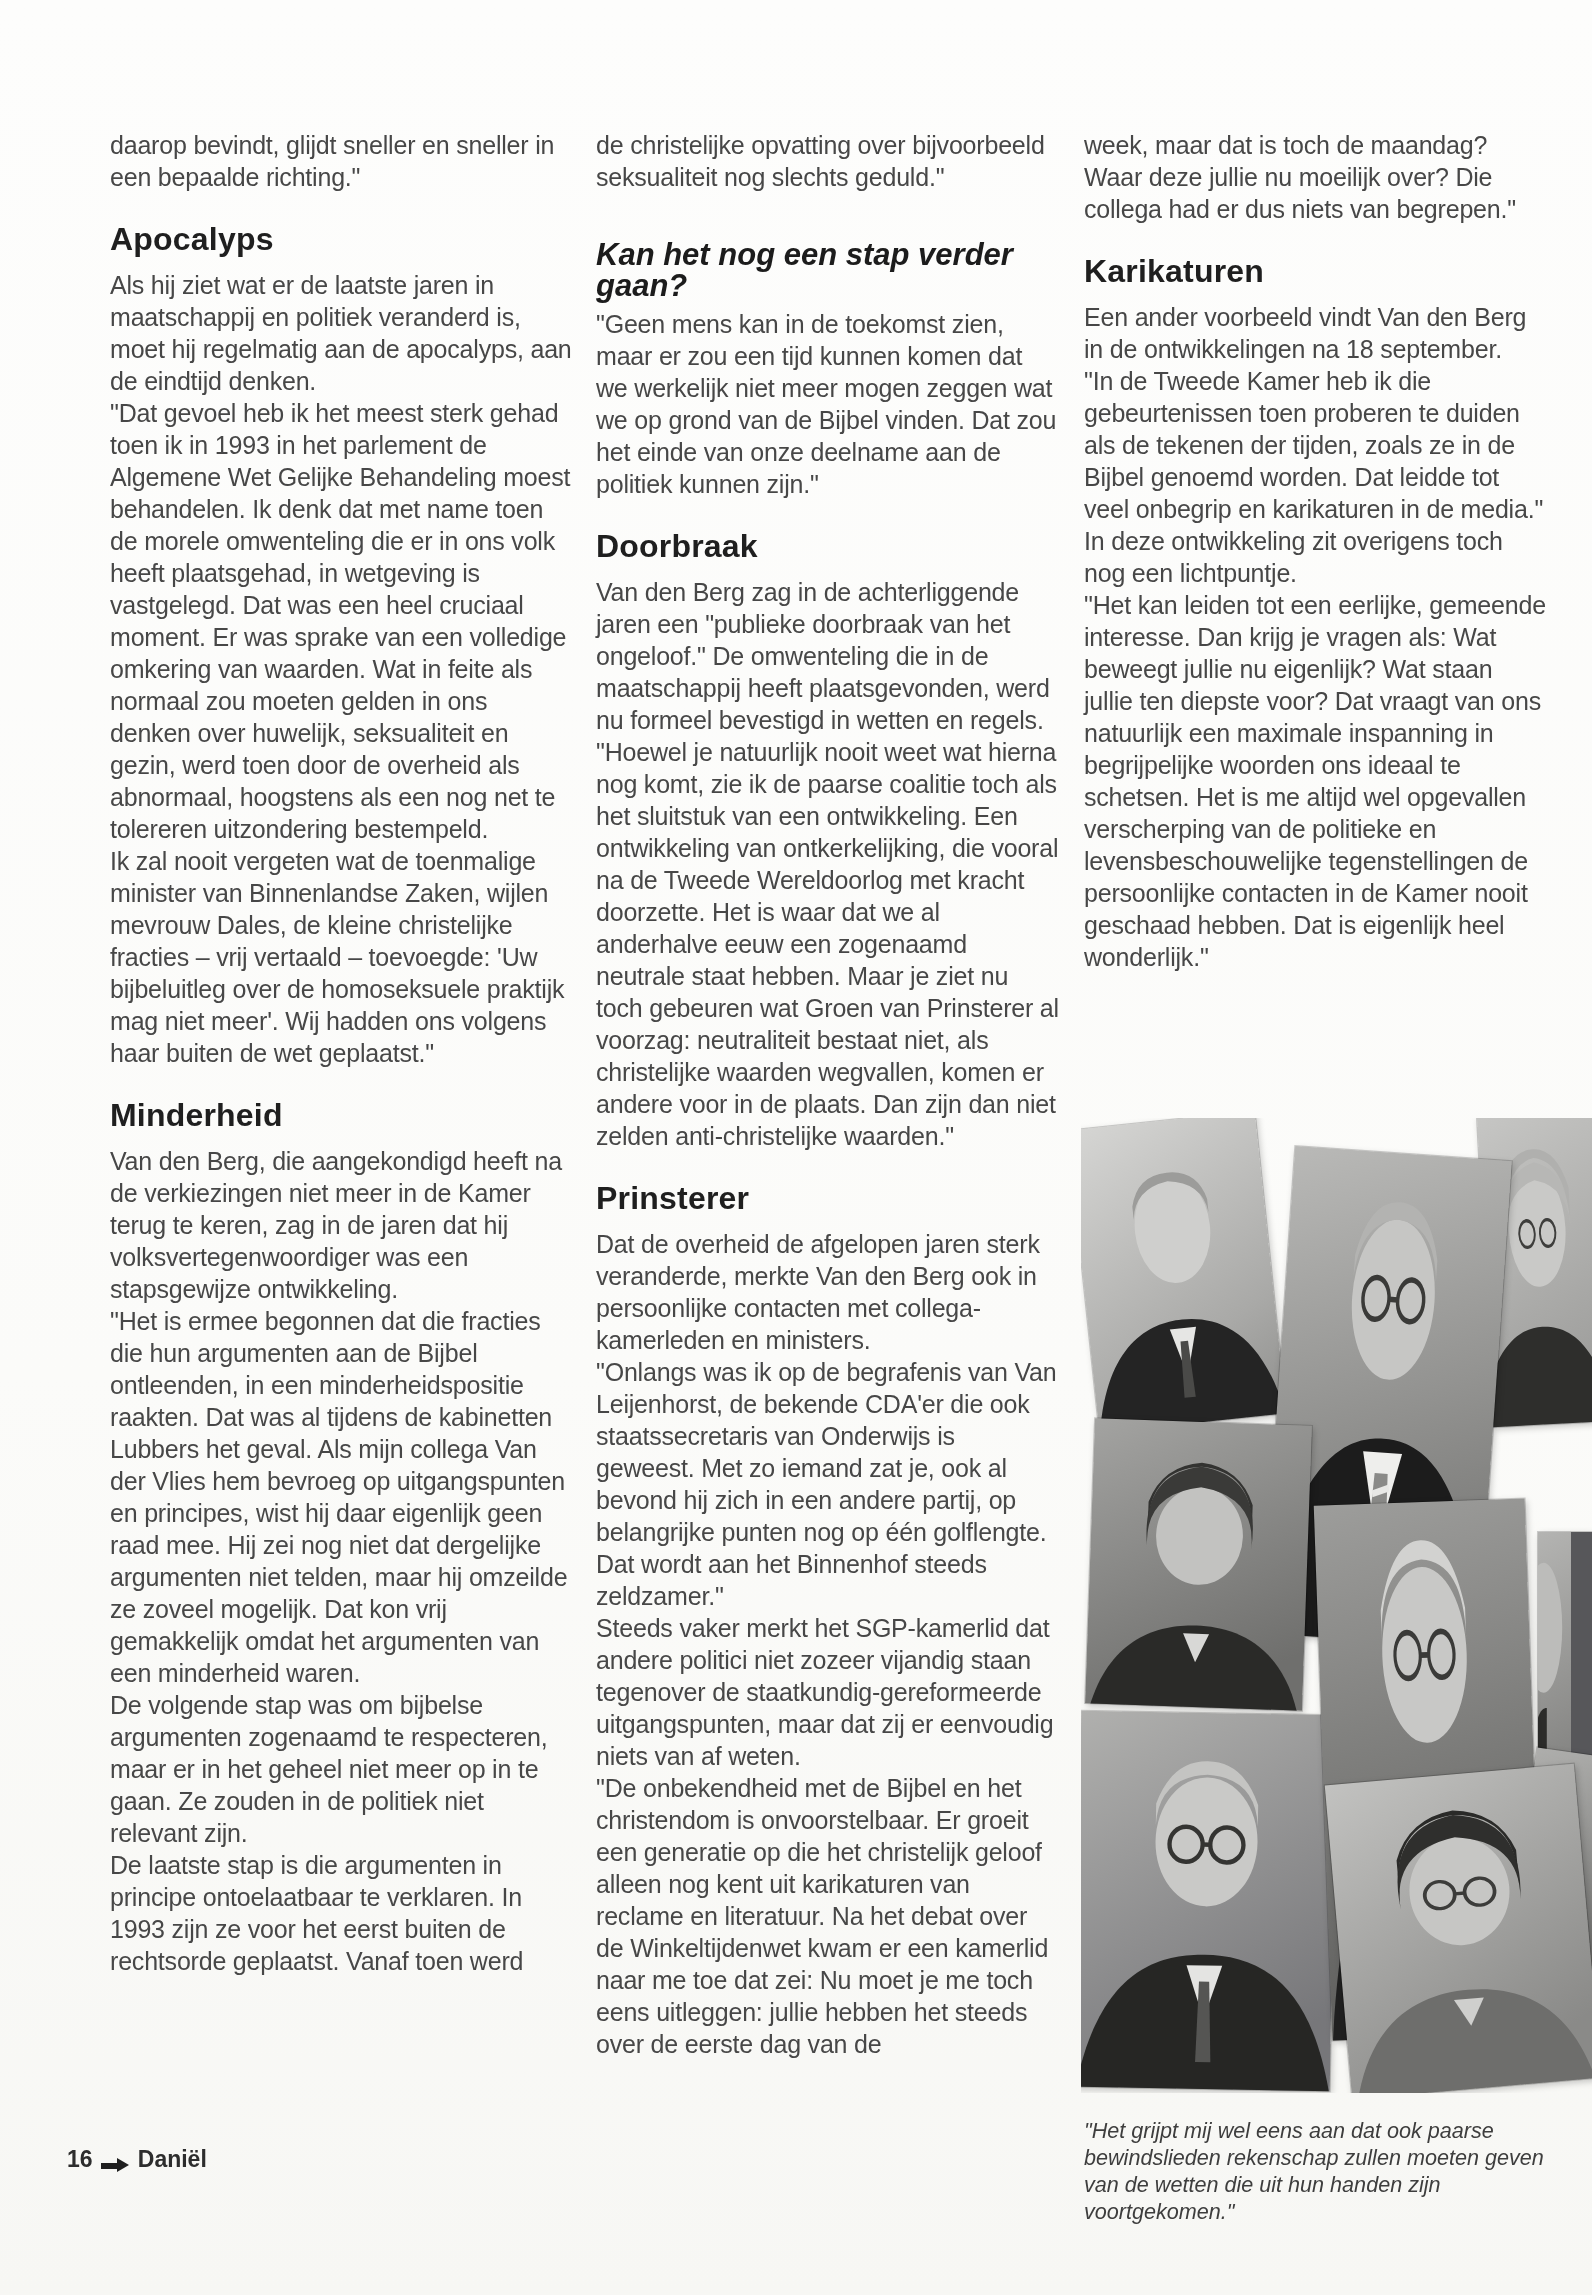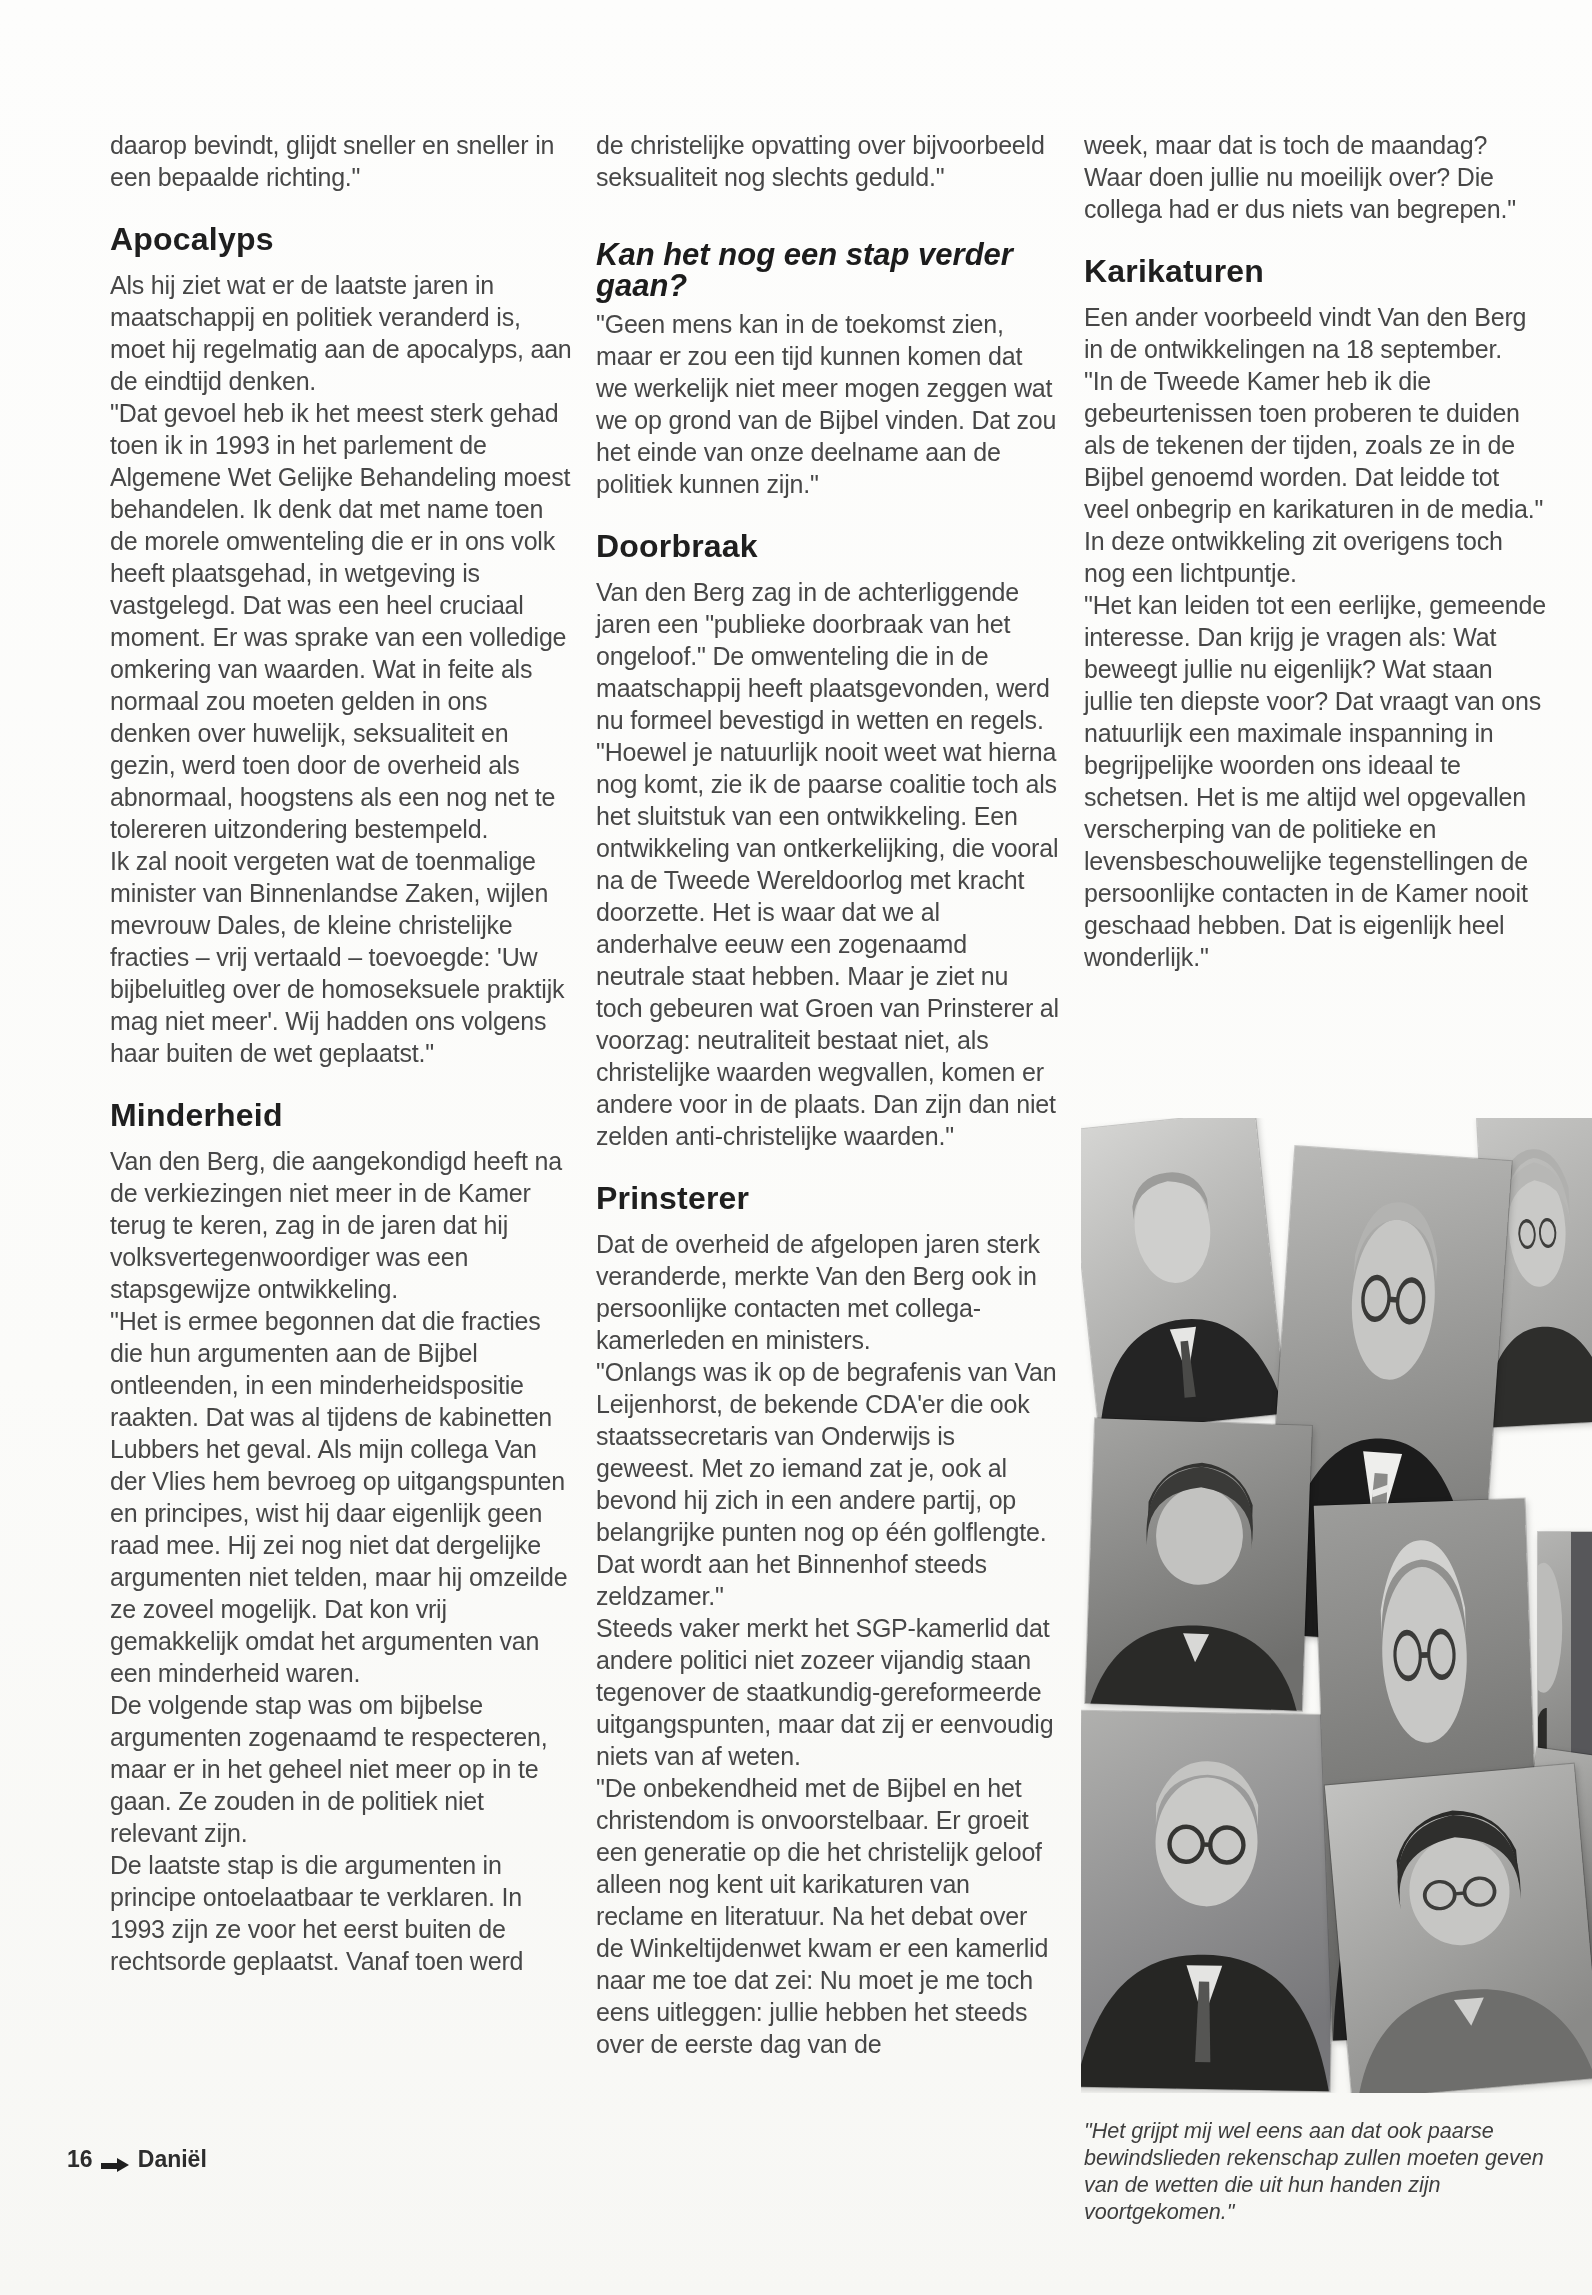--- a/index.html
+++ b/index.html
@@ -95,21 +95,21 @@
     <p>Van den Berg zag in de achterliggende jaren een "publieke doorbraak van het ongeloof." De omwenteling die in de maatschappij heeft plaatsgevonden, werd nu formeel bevestigd in wetten en regels.</p>
     <p>"Hoewel je natuurlijk nooit weet wat hierna nog komt, zie ik de paarse coalitie toch als het sluitstuk van een ontwikkeling. Een ontwikkeling van ontkerkelijking, die vooral na de Tweede Wereldoorlog met kracht doorzette. Het is waar dat we al anderhalve eeuw een zogenaamd neutrale staat hebben. Maar je ziet nu toch gebeuren wat Groen van Prinsterer al voorzag: neutraliteit bestaat niet, als christelijke waarden wegvallen, komen er andere voor in de plaats. Dan zijn dan niet zelden anti-christelijke waarden."</p>
     <h2>Prinsterer</h2>
     <p>Dat de overheid de afgelopen jaren sterk veranderde, merkte Van den Berg ook in persoonlijke contacten met collega-kamerleden en ministers.</p>
     <p>"Onlangs was ik op de begrafenis van Van Leijenhorst, de bekende CDA'er die ook staatssecretaris van Onderwijs is geweest. Met zo iemand zat je, ook al bevond hij zich in een andere partij, op belangrijke punten nog op één golflengte. Dat wordt aan het Binnenhof steeds zeldzamer."</p>
     <p>Steeds vaker merkt het SGP-kamerlid dat andere politici niet zozeer vijandig staan tegenover de staatkundig-gereformeerde uitgangspunten, maar dat zij er eenvoudig niets van af weten.</p>
     <p>"De onbekendheid met de Bijbel en het christendom is onvoorstelbaar. Er groeit een generatie op die het christelijk geloof alleen nog kent uit karikaturen van reclame en literatuur. Na het debat over de Winkeltijdenwet kwam er een kamerlid naar me toe dat zei: Nu moet je me toch eens uitleggen: jullie hebben het steeds over de eerste dag van de</p>
   </div>
 
   <div class="col col3">
-    <p class="first">week, maar dat is toch de maandag? Waar doen jullie nu moeilijk over? Die collega had er dus niets van begrepen."</p>
+    <p class="first">week, maar dat is toch de maandag? Waar deze jullie nu moeilijk over? Die collega had er dus niets van begrepen."</p>
     <h2>Karikaturen</h2>
     <p>Een ander voorbeeld vindt Van den Berg in de ontwikkelingen na 18 september.</p>
     <p>"In de Tweede Kamer heb ik die gebeurtenissen toen proberen te duiden als de tekenen der tijden, zoals ze in de Bijbel genoemd worden. Dat leidde tot veel onbegrip en karikaturen in de media."</p>
     <p>In deze ontwikkeling zit overigens toch nog een lichtpuntje.</p>
     <p>"Het kan leiden tot een eerlijke, gemeende interesse. Dan krijg je vragen als: Wat beweegt jullie nu eigenlijk? Wat staan jullie ten diepste voor? Dat vraagt van ons natuurlijk een maximale inspanning in begrijpelijke woorden ons ideaal te schetsen. Het is me altijd wel opgevallen verscherping van de politieke en levensbeschouwelijke tegenstellingen de persoonlijke contacten in de Kamer nooit geschaad hebben. Dat is eigenlijk heel wonderlijk."</p>
   </div>
 
   <div class="collage">
 
     <div class="photo ph1" aria-label="portrait of balding man in dark suit and tie, tilted left">

